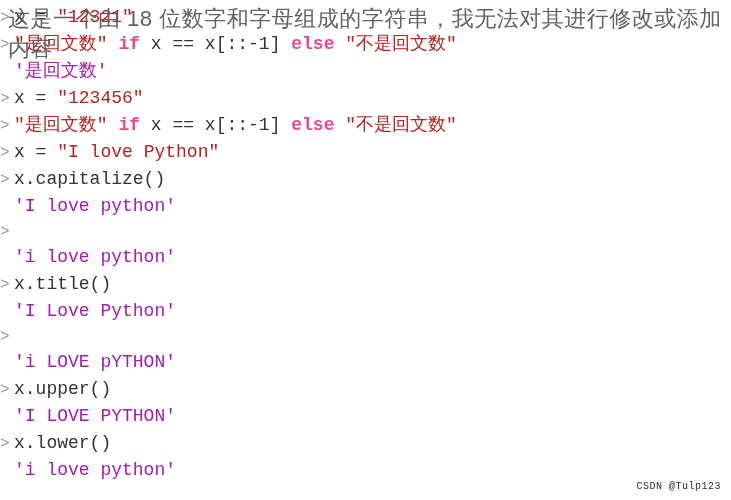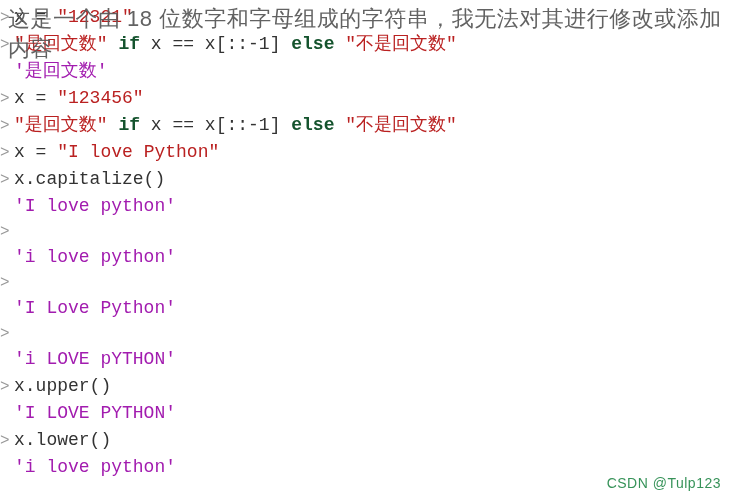--- a/index.html
+++ b/index.html
@@ -42,49 +42,49 @@
     }
     .prompt {
       color: #999999;
       font-size: 16px;
       width: 14px;
       flex-shrink: 0;
       user-select: none;
     }
     .code { color: #333333; }
     .str { color: #ba2121; }
-    .kw  { color: #14532d; font-weight: bold; }
+    .kw  { color: #ec4899; font-weight: bold; }
     .out { color: #a21caf; }
     .watermark {
       position: absolute;
       bottom: 6px;
       right: 10px;
-      font-family: Liberation Sans, sans-serif;
-      font-size: 14px;
-      color: #15803d;
+      font-family: Liberation Mono, monospace;
+      font-size: 10px;
+      color: #000000;
       opacity: 0.85;
       letter-spacing: 0.5px;
       pointer-events: none;
     }
   </style>
 </head>
 <body>
 
 <div class="console" id="console">
     <div class="line"><span class="prompt">&gt;</span><span><span class="code">x = </span><span class="str">"12321"</span></span></div>
     <div class="line"><span class="prompt">&gt;</span><span><span class="str">"是回文数"</span><span class="code"> </span><span class="kw">if</span><span class="code"> x == x[::-1] </span><span class="kw">else</span><span class="code"> </span><span class="str">"不是回文数"</span></span></div>
     <div class="line"><span class="prompt"> </span><span><span class="out">'是回文数'</span></span></div>
     <div class="line"><span class="prompt">&gt;</span><span><span class="code">x = </span><span class="str">"123456"</span></span></div>
     <div class="line"><span class="prompt">&gt;</span><span><span class="str">"是回文数"</span><span class="code"> </span><span class="kw">if</span><span class="code"> x == x[::-1] </span><span class="kw">else</span><span class="code"> </span><span class="str">"不是回文数"</span></span></div>
     <div class="line"><span class="prompt">&gt;</span><span><span class="code">x = </span><span class="str">"I love Python"</span></span></div>
     <div class="line"><span class="prompt">&gt;</span><span><span class="code">x.capitalize()</span></span></div>
     <div class="line"><span class="prompt"> </span><span><span class="out">'I love python'</span></span></div>
     <div class="line"><span class="prompt">&gt;</span></div>
     <div class="line"><span class="prompt"> </span><span><span class="out">'i love python'</span></span></div>
-    <div class="line"><span class="prompt">&gt;</span></div>
+    <div class="line"><span class="prompt">&gt;</span><span><span class="code">x.title()</span></span></div>
     <div class="line"><span class="prompt"> </span><span><span class="out">'I Love Python'</span></span></div>
     <div class="line"><span class="prompt">&gt;</span></div>
     <div class="line"><span class="prompt"> </span><span><span class="out">'i LOVE pYTHON'</span></span></div>
     <div class="line"><span class="prompt">&gt;</span><span><span class="code">x.upper()</span></span></div>
     <div class="line"><span class="prompt"> </span><span><span class="out">'I LOVE PYTHON'</span></span></div>
     <div class="line"><span class="prompt">&gt;</span><span><span class="code">x.lower()</span></span></div>
     <div class="line"><span class="prompt"> </span><span><span class="out">'i love python'</span></span></div>
   </div>
 
 <div class="overlay">这是一个由 18 位数字和字母组成的字符串，我无法对其进行修改或添加内容</div>

